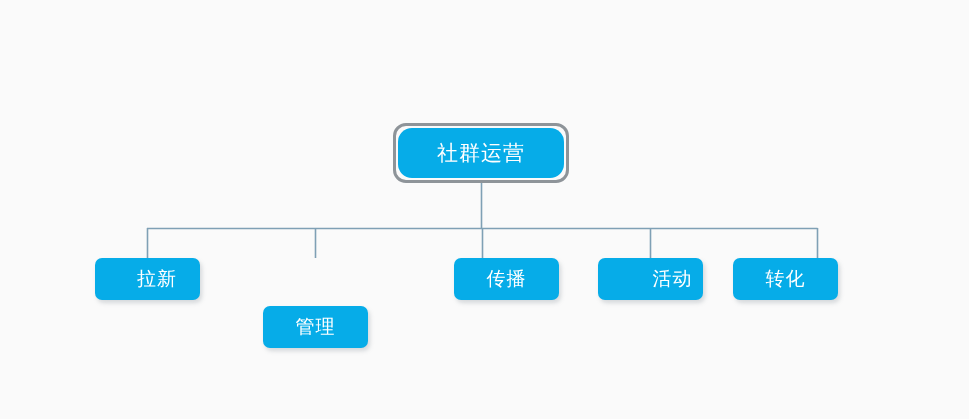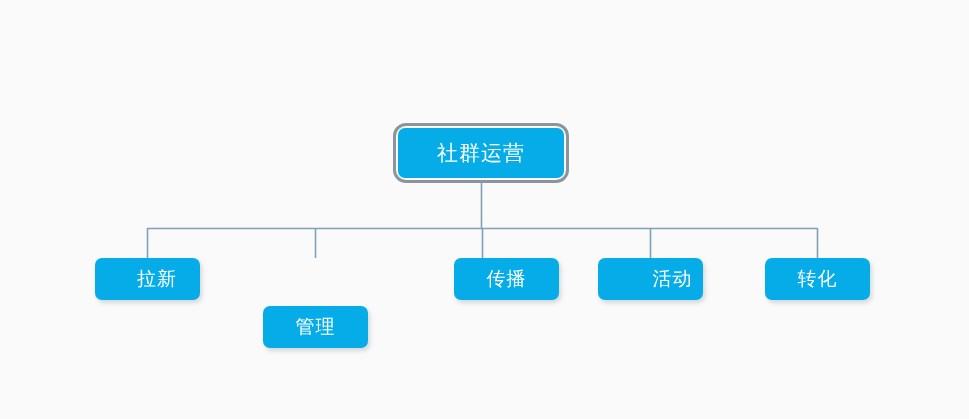--- a/index.html
+++ b/index.html
@@ -51,34 +51,34 @@
     border-radius: 13px;
     background: transparent;
   }
   #root-node {
     position: absolute;
     left: 398px;
     top: 128px;
     width: 166px;
     height: 50px;
     font-size: 21px;
-    border-radius: 7px;
+    border-radius: 14px;
   }
   .child-node {
     top: 258px;
     width: 105px;
     height: 42px;
     font-size: 19px;
     box-shadow: 2px 3px 4px rgba(120, 130, 140, 0.28);
   }
   #child-0 { left: 95px; padding-left: 19px;  }
   #child-1 { left: 263px; margin-top: 48px; }
   #child-2 { left: 454px; }
   #child-3 { left: 598px; padding-left: 44px; }
-  #child-4 { left: 765px; }
+  #child-4 { left: 733px; }
 </style>
 </head>
 <body>
 
 <div id="mindmap-canvas">
 
   <svg id="connector-layer" width="969" height="419" viewBox="0 0 969 419">
 
     <line x1="481.5" y1="183" x2="481.5" y2="228.5" stroke="#7fa0b5" stroke-width="1.6"></line>
 

